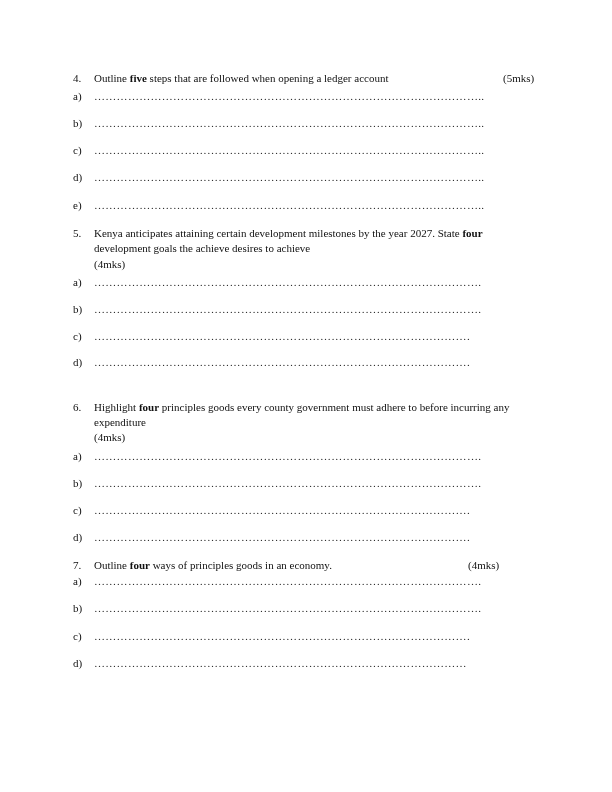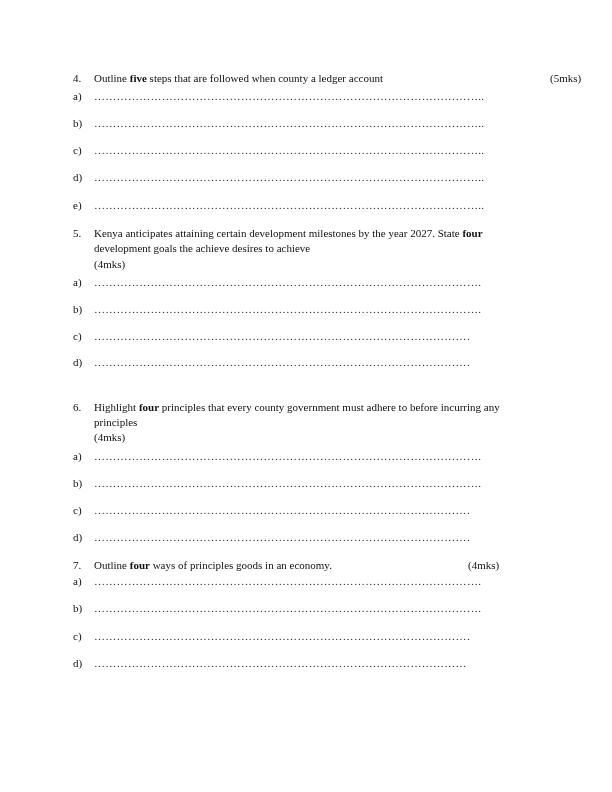--- a/index.html
+++ b/index.html
@@ -11,22 +11,22 @@
   .marks { position:absolute; }
   .dots { position:absolute; left:94px; overflow:hidden; white-space:nowrap; letter-spacing:0.3px; color:#222; }
   b { font-weight:bold; }
 </style>
 </head>
 <body>
 
 <div>
   <div class="line" style="top:72px;">
     <span class="num">4.</span>
-    <span class="txt"><span>Outline </span><b>five</b><span> steps that are followed when county a ledger account</span></span>
-    <span class="marks" style="left:503px;margin-left:47px;">(5mks)</span>
+    <span class="txt"><span>Outline </span><b>five</b><span> steps that are followed when opening a ledger account</span></span>
+    <span class="marks" style="left:503px;">(5mks)</span>
   </div>
   <div class="line" style="top:90px;">
       <span class="num">a)</span>
       <span class="dots" style="width:424px;">…………………………………………………………………………………………..</span>
     </div>
   <div class="line" style="top:117px;">
       <span class="num">b)</span>
       <span class="dots" style="width:424px;">…………………………………………………………………………………………..</span>
     </div>
   <div class="line" style="top:144px;">
@@ -68,24 +68,24 @@
     </div>
   <div class="line" style="top:356px;">
       <span class="num">d)</span>
       <span class="dots" style="width:412px;">……………………………………………………………………………………….</span>
     </div>
 </div>
 
 <div>
   <div class="line" style="top:401px;">
     <span class="num">6.</span>
-    <span class="txt"><span>Highlight </span><b>four</b><span> principles that every county government must adhere to before incurring any</span></span>
+    <span class="txt"><span>Highlight </span><b>four</b><span> principles goods every county government must adhere to before incurring any</span></span>
   </div>
   <div class="line" style="top:416px;">
-      <span class="txt">principles</span>
+      <span class="txt">expenditure</span>
     </div>
   <div class="line" style="top:431px;">
       <span class="txt">(4mks)</span>
     </div>
   <div class="line" style="top:450px;">
       <span class="num">a)</span>
       <span class="dots" style="width:416px;">………………………………………………………………………………………….</span>
     </div>
   <div class="line" style="top:477px;">
       <span class="num">b)</span>

